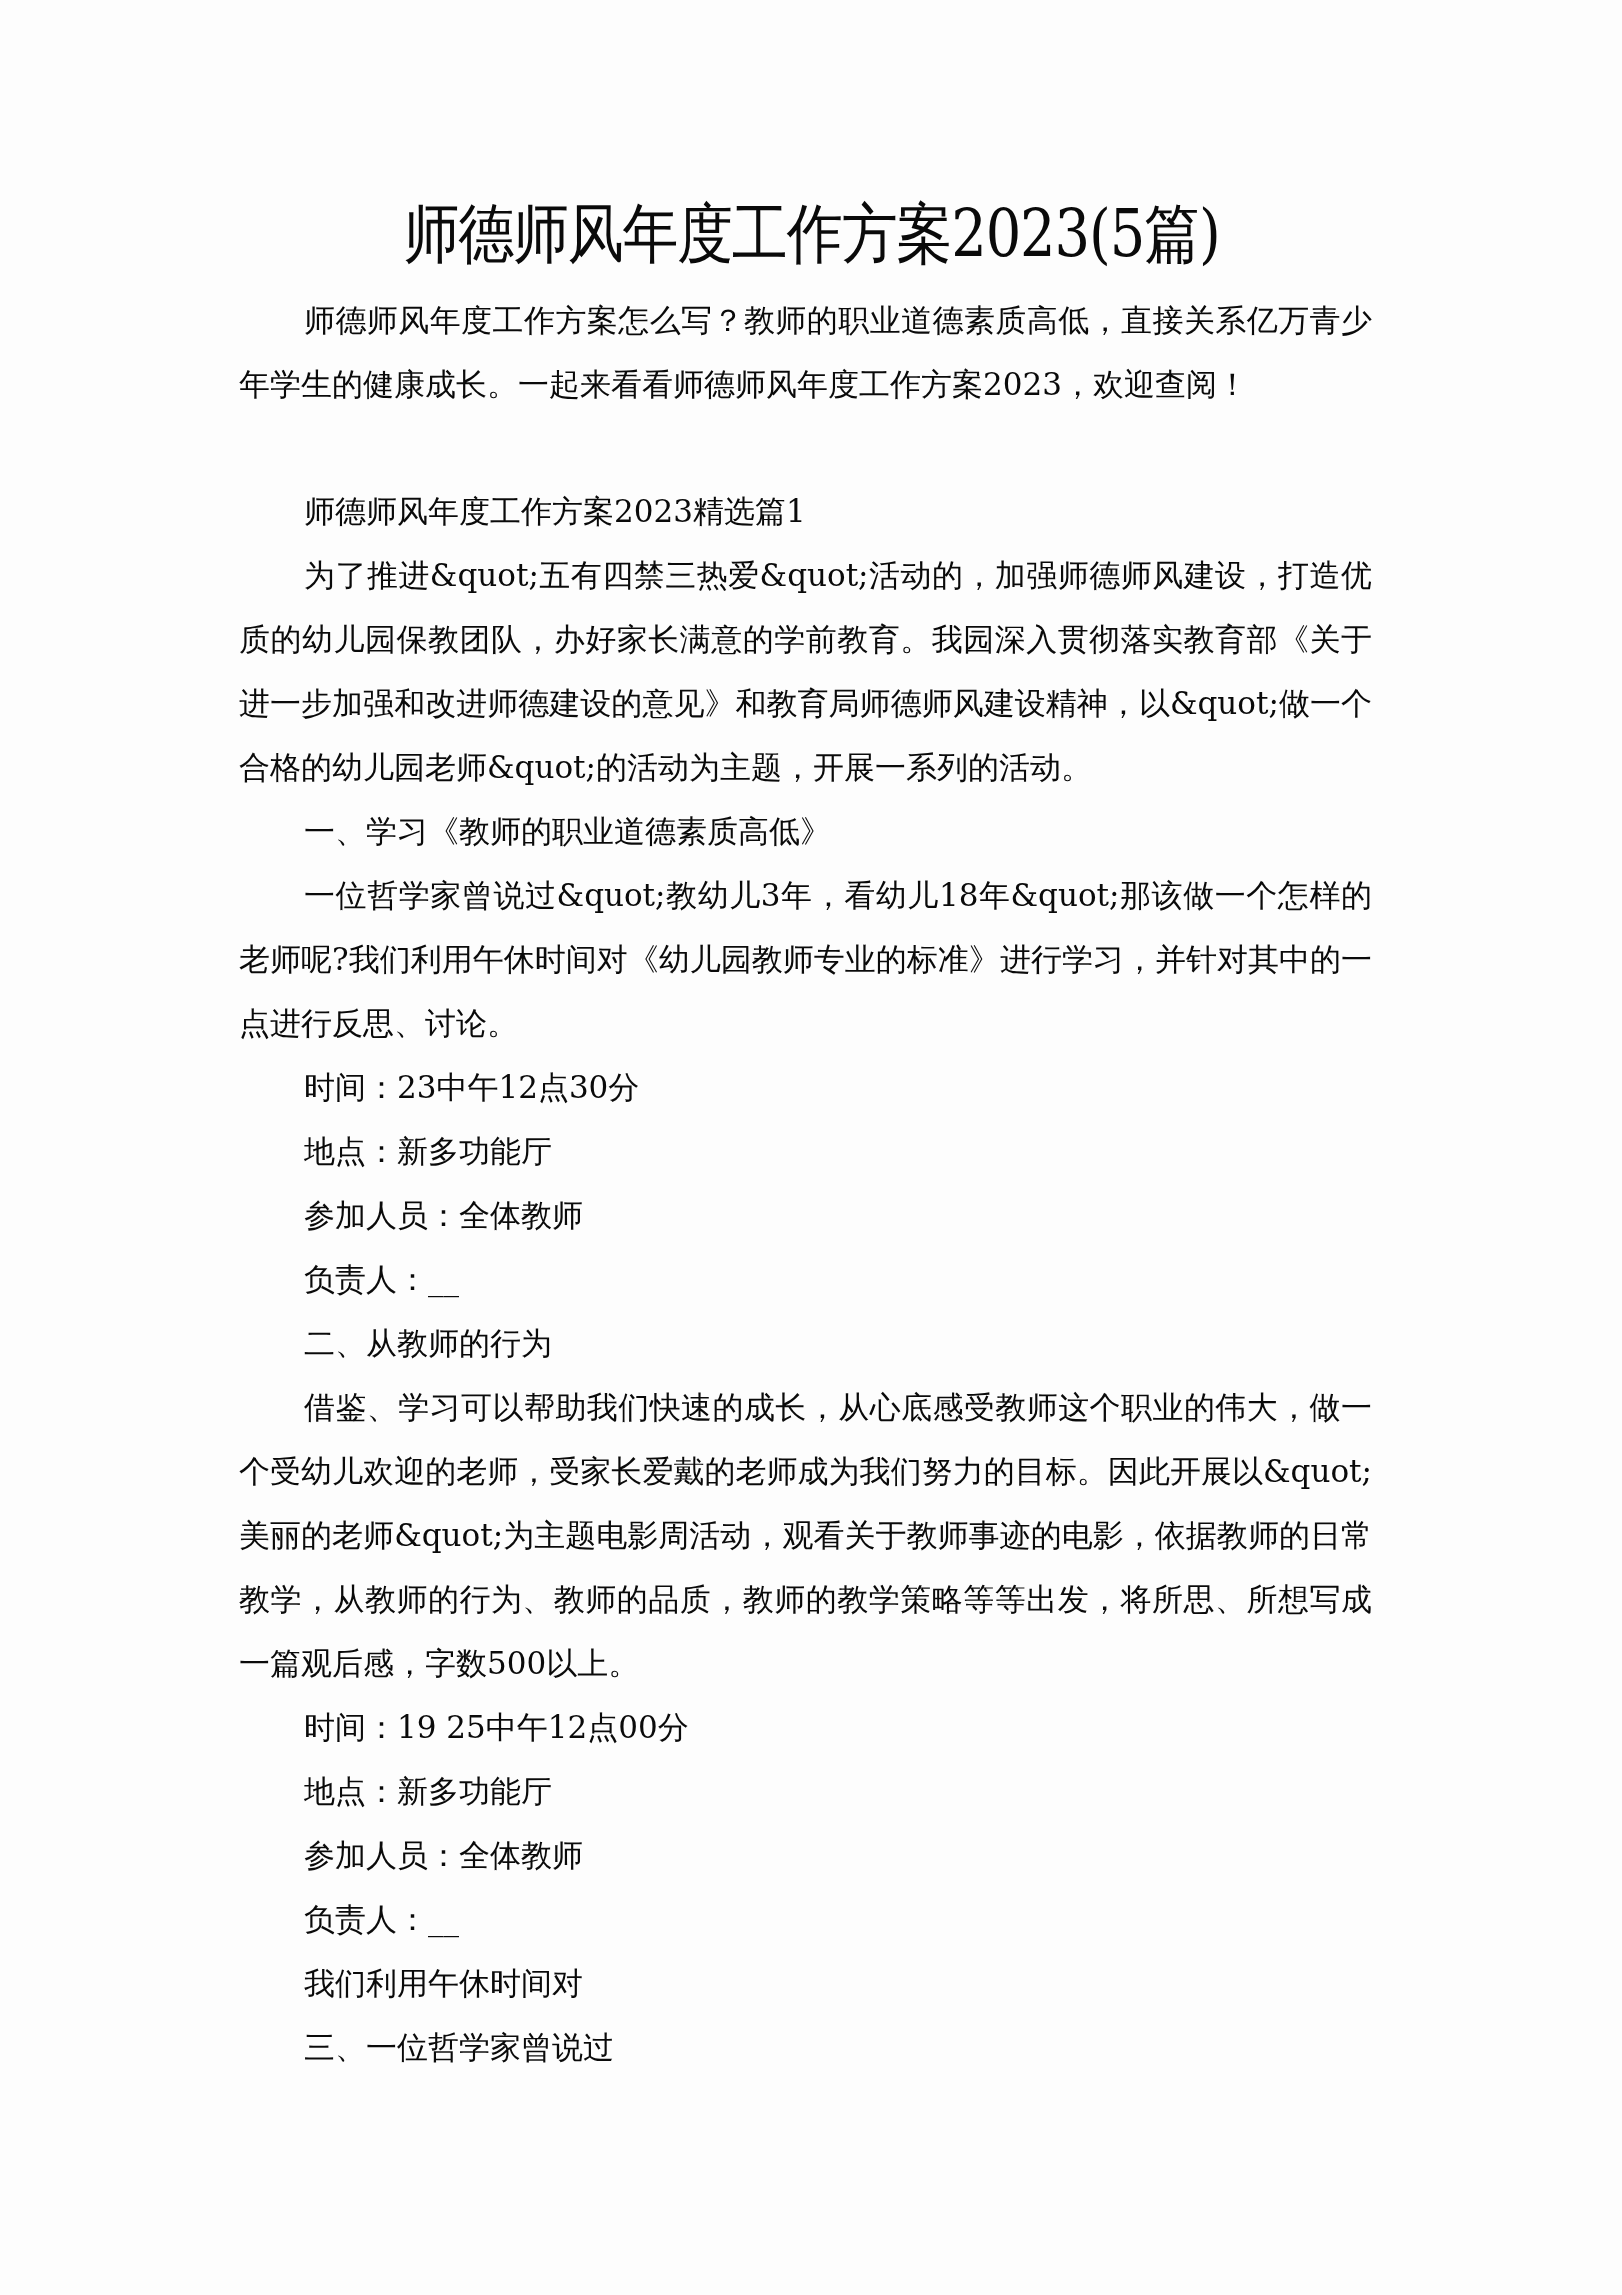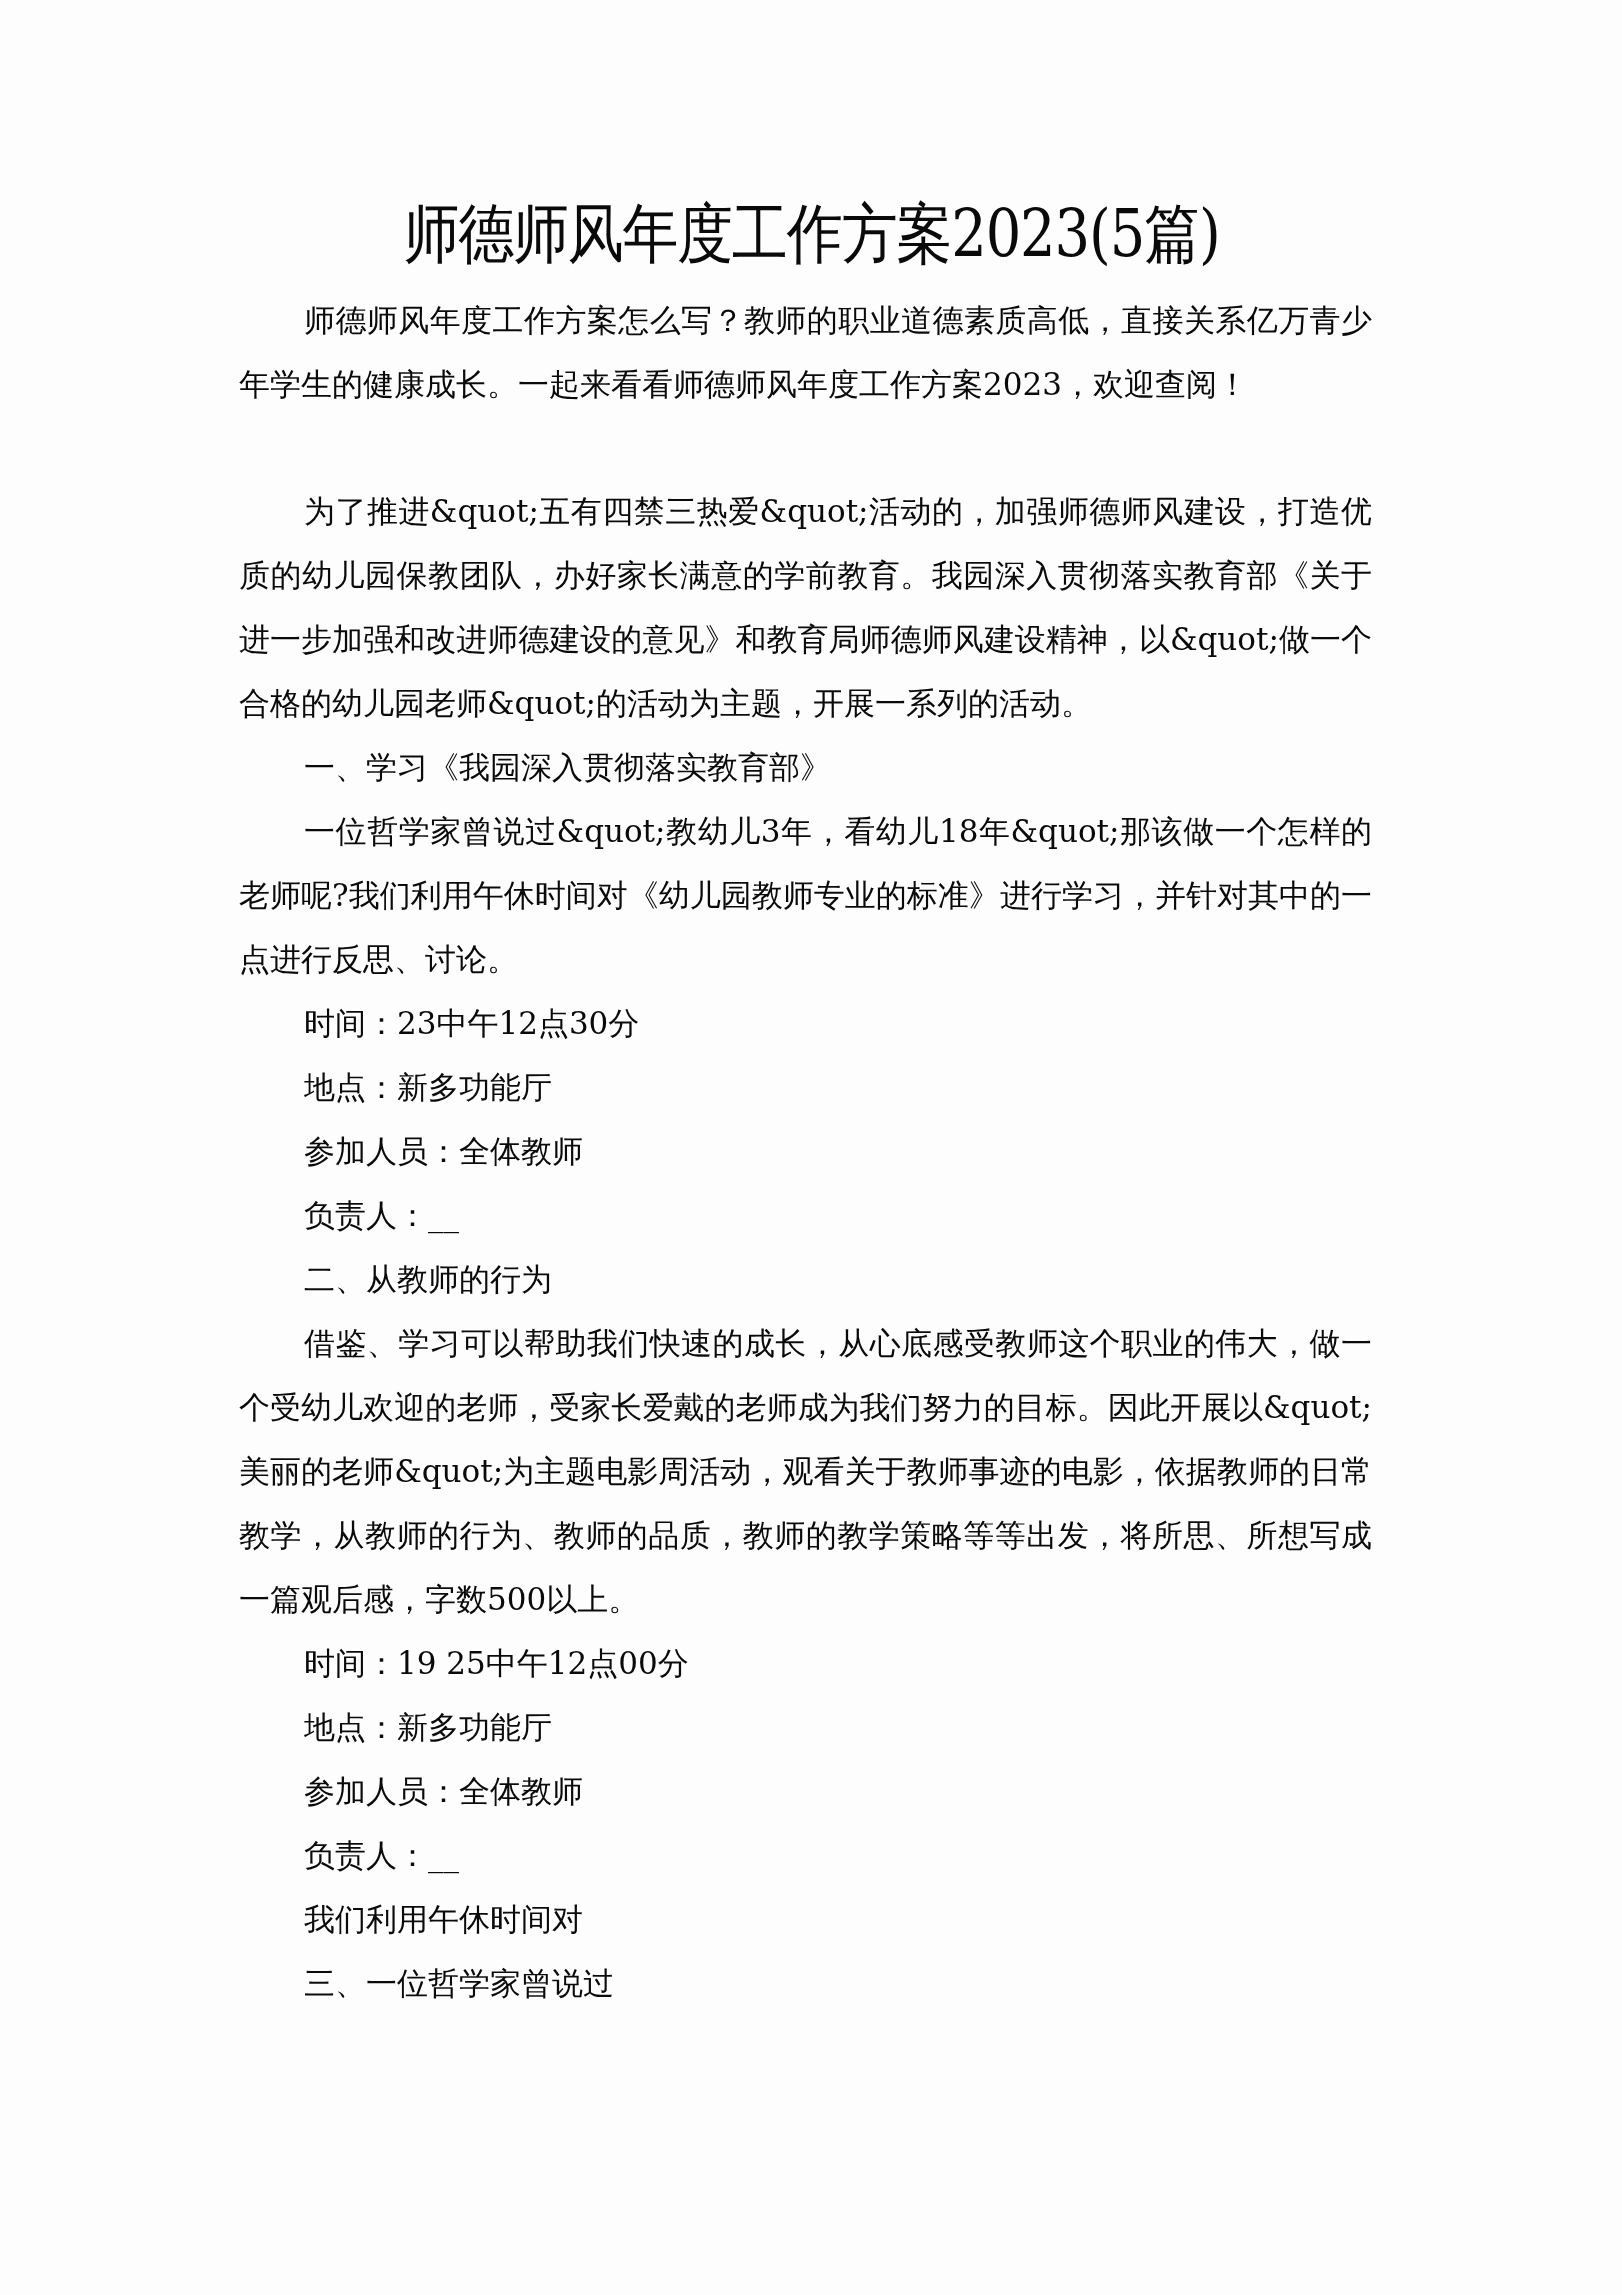--- a/index.html
+++ b/index.html
@@ -64,23 +64,24 @@
 <body>
 
 <div class="page">
   <h1 class="title">师德师风年度工作方案2023(5篇)</h1>
 
   <div class="content">
     <p class="p indent">师德师风年度工作方案怎么写？教师的职业道德素质高低，直接关系亿万青少年学生的健康成长。一起来看看师德师风年度工作方案2023，欢迎查阅！</p>
 
     <div class="gap"></div>
 
+    <p class="p indent">师德师风年度工作方案2023精选篇1</p>
     <p class="p indent">为了推进&amp;quot;五有四禁三热爱&amp;quot;活动的，加强师德师风建设，打造优质的幼儿园保教团队，办好家长满意的学前教育。我园深入贯彻落实教育部《关于进一步加强和改进师德建设的意见》和教育局师德师风建设精神，以&amp;quot;做一个合格的幼儿园老师&amp;quot;的活动为主题，开展一系列的活动。</p>
 
-    <p class="p indent">一、学习《我园深入贯彻落实教育部》</p>
+    <p class="p indent">一、学习《教师的职业道德素质高低》</p>
     <p class="p indent">一位哲学家曾说过&amp;quot;教幼儿3年，看幼儿18年&amp;quot;那该做一个怎样的老师呢?我们利用午休时间对《幼儿园教师专业的标准》进行学习，并针对其中的一点进行反思、讨论。</p>
     <p class="p indent">时间：23中午12点30分</p>
     <p class="p indent">地点：新多功能厅</p>
     <p class="p indent">参加人员：全体教师</p>
     <p class="p indent">负责人：__</p>
 
     <p class="p indent">二、从教师的行为</p>
     <p class="p indent">借鉴、学习可以帮助我们快速的成长，从心底感受教师这个职业的伟大，做一个受幼儿欢迎的老师，受家长爱戴的老师成为我们努力的目标。因此开展以&amp;quot;美丽的老师&amp;quot;为主题电影周活动，观看关于教师事迹的电影，依据教师的日常教学，从教师的行为、教师的品质，教师的教学策略等等出发，将所思、所想写成一篇观后感，字数500以上。</p>
     <p class="p indent">时间：19 25中午12点00分</p>
     <p class="p indent">地点：新多功能厅</p>

